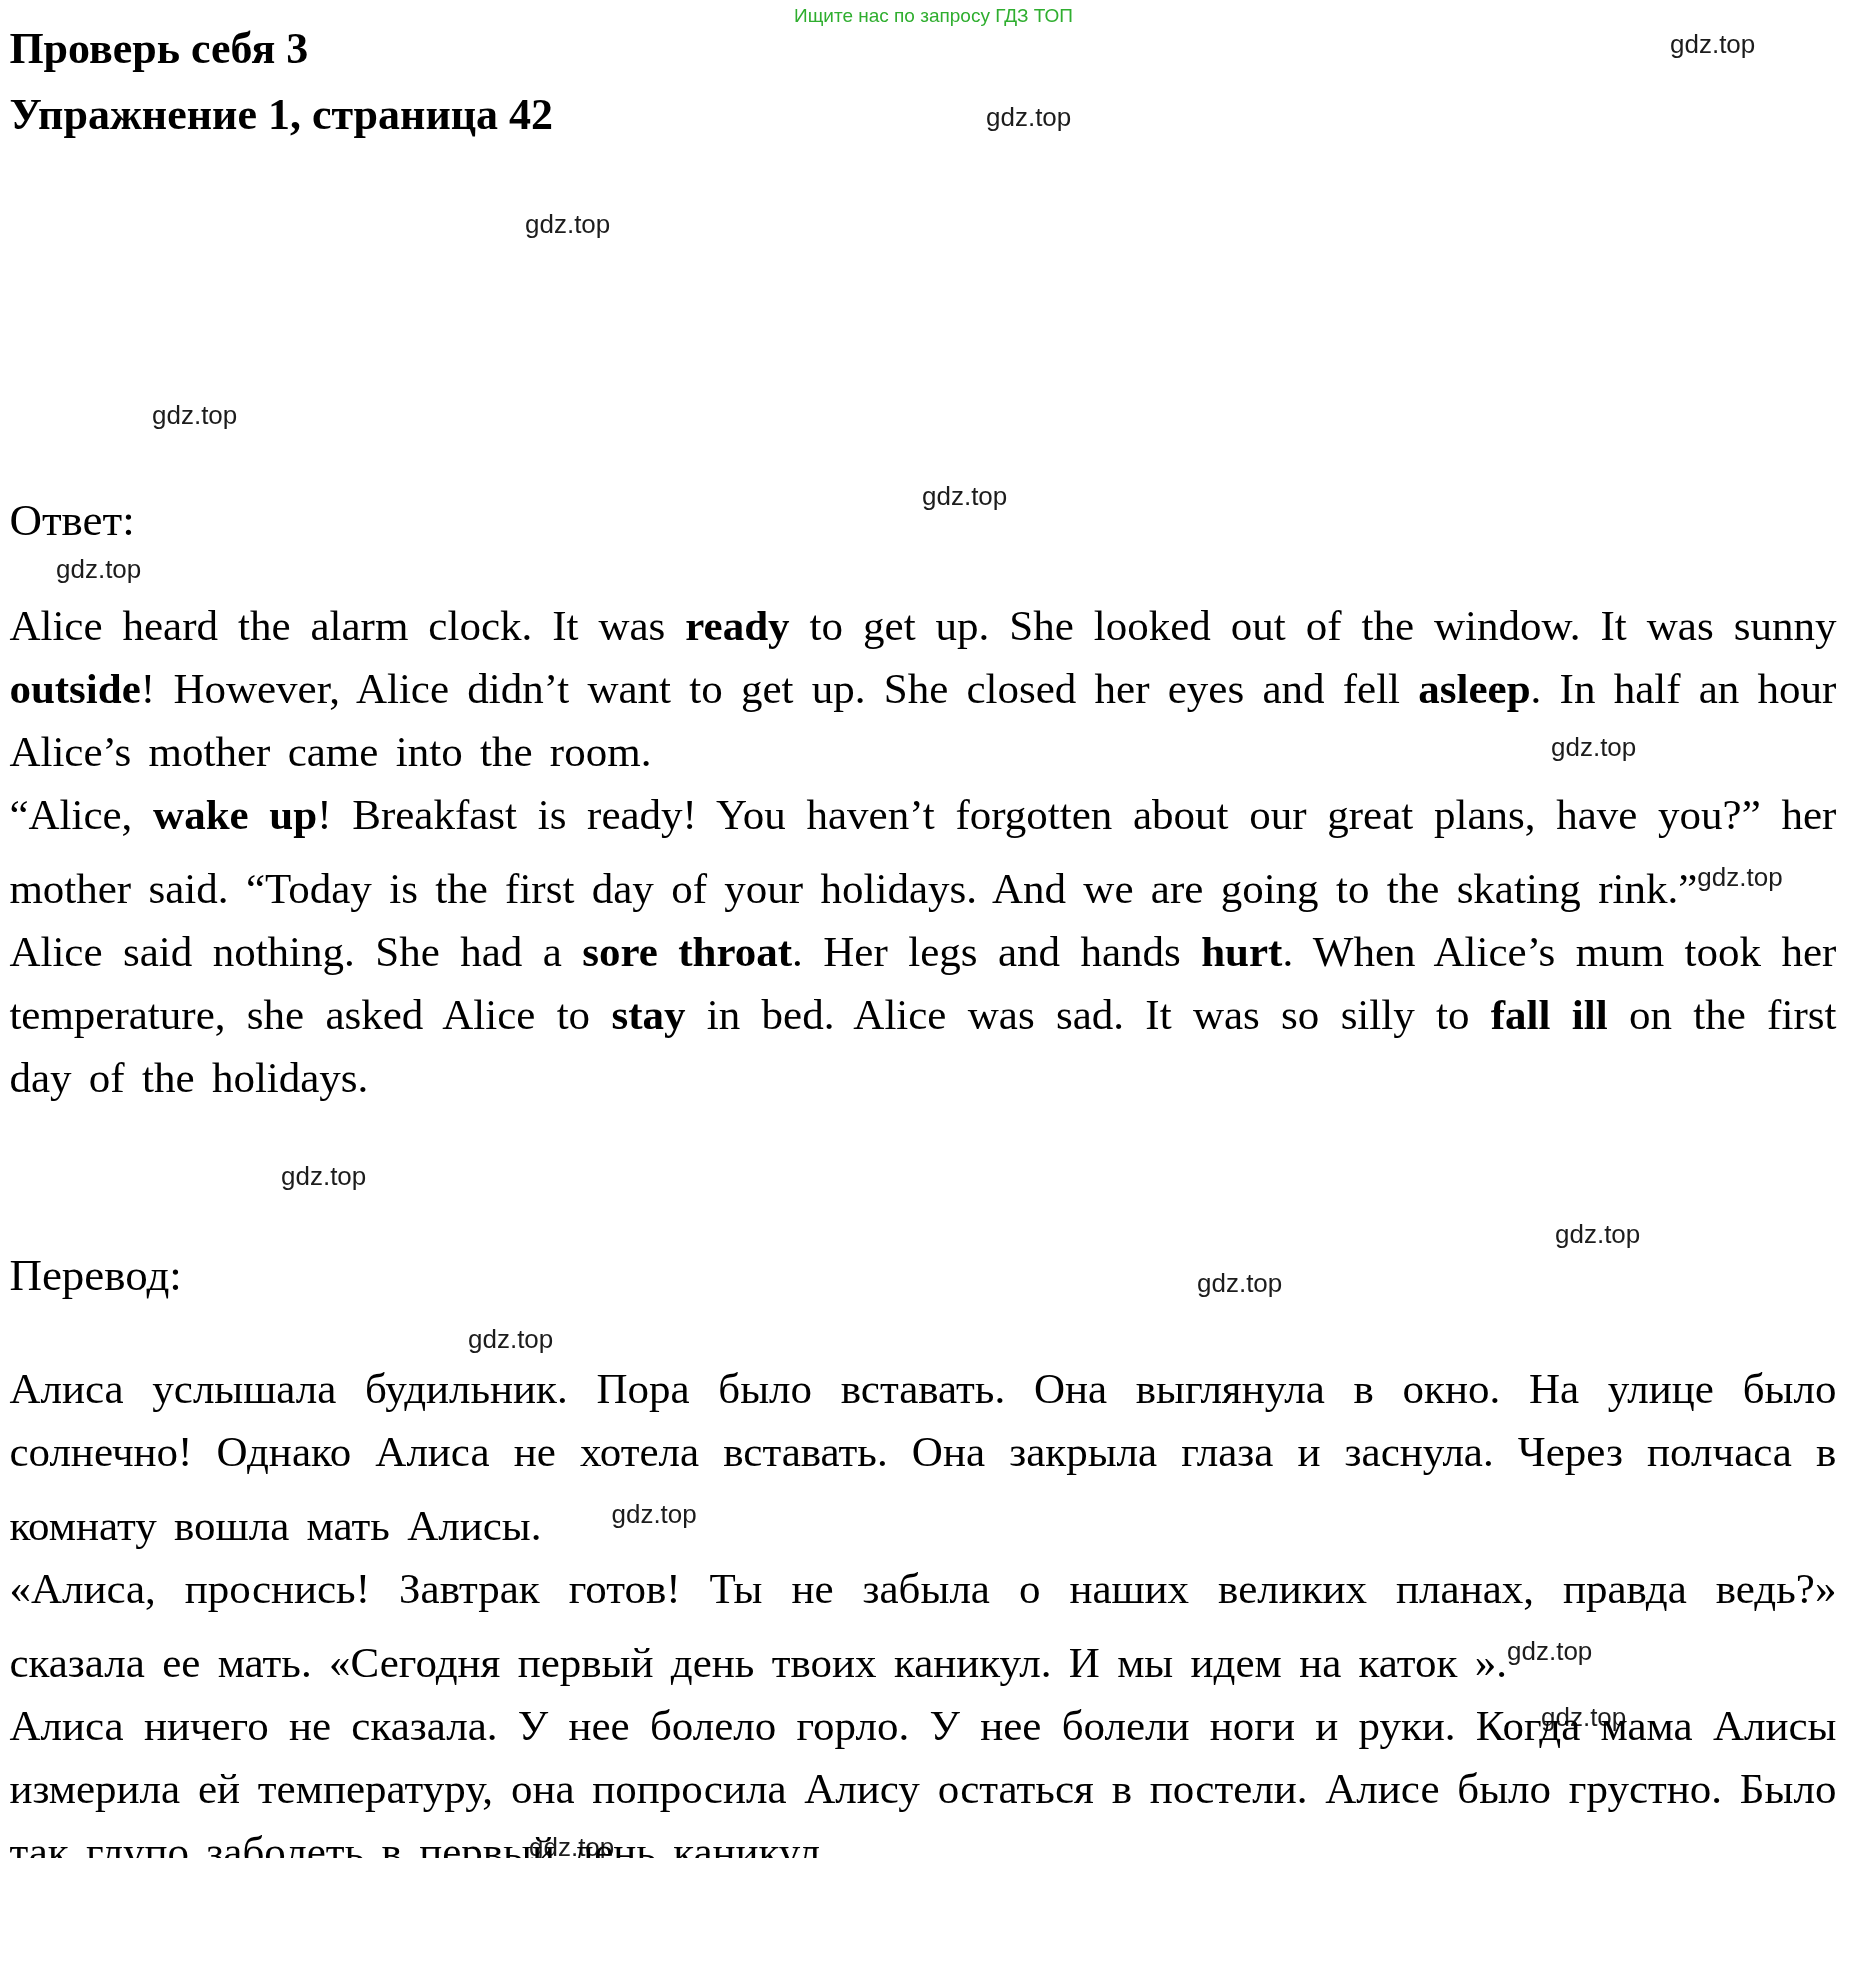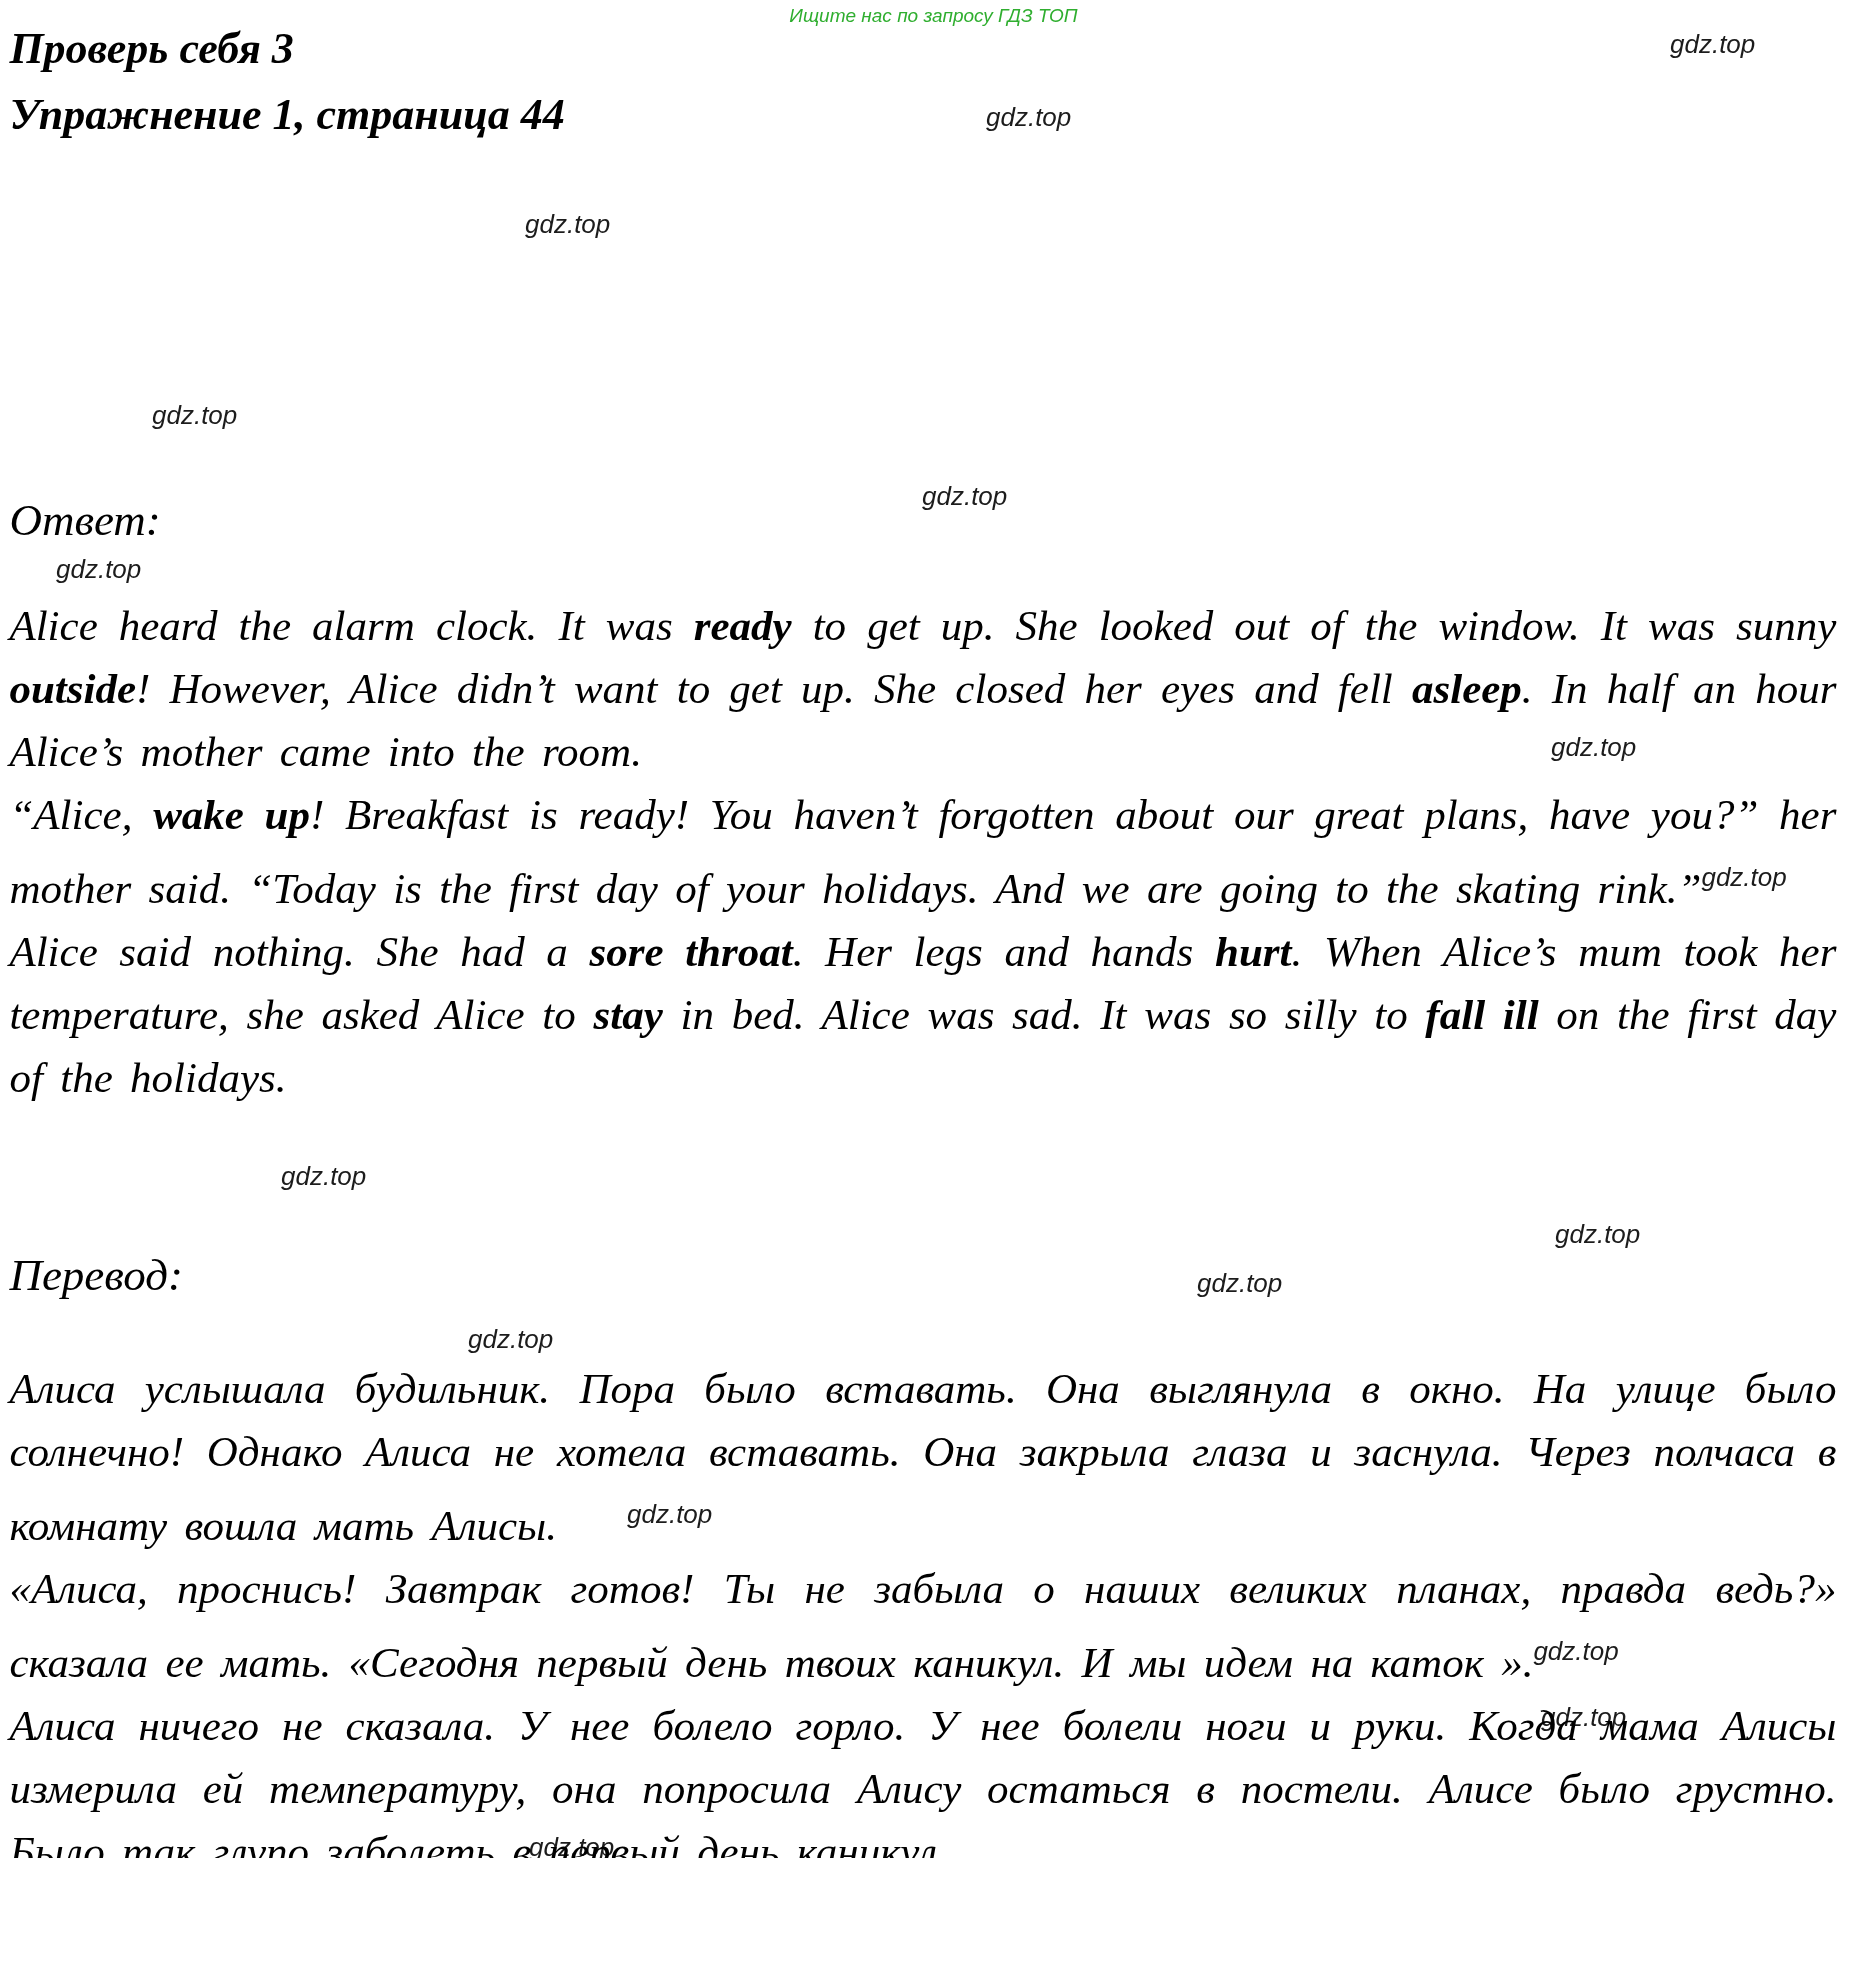--- a/index.html
+++ b/index.html
@@ -10,21 +10,20 @@
   }
   html,body{margin:0;padding:0;background:#ffffff;}
   .page{
     position:relative;
     width:1867px;height:1858px;
     background:#ffffff;
     color:var(--text-color);
     font-family:"Liberation Serif",serif;
     font-size:43px;line-height:63px;
     overflow:hidden;
-    font-style:italic;
   }
   
   .banner{
     position:absolute;top:5.6px;left:0;right:0;
     text-align:center;
     font-family:"Liberation Sans",sans-serif;
     font-size:19px;line-height:20.6px;
     color:var(--banner-green);
   }
   
@@ -93,21 +92,21 @@
   <span class="wm" style="left:56px;top:555px">gdz.top</span>
   <span class="wm" style="left:1551px;top:733px">gdz.top</span>
   <span class="wm" style="left:281px;top:1162px">gdz.top</span>
   <span class="wm" style="left:1555px;top:1220px">gdz.top</span>
   <span class="wm" style="left:1197px;top:1269px">gdz.top</span>
   <span class="wm" style="left:468px;top:1325px">gdz.top</span>
   <span class="wm" style="left:1541px;top:1703px">gdz.top</span>
   <span class="wm" style="left:529px;top:1833px">gdz.top</span>
 
   <div class="h h1">Проверь себя 3</div>
-  <div class="h h2">Упражнение 1, страница 44</div>
+  <div class="h h2">Упражнение 1, страница 42</div>
 
 
   <div class="label answer-label">Ответ:</div>
 
   <div class="textblock en">
     <p><span>Alice heard the alarm clock. It was </span><b>ready</b><span> to get up. She looked out of the window. It was sunny </span><b>outside</b><span>! However, Alice didn’t want to get up. She closed her eyes and fell </span><b>asleep</b><span>. In half an hour Alice’s mother came into the room.</span></p>
     <p><span>“Alice, </span><b>wake up</b><span>! Breakfast is ready! You haven’t forgotten about our great plans, have you?” her mother said. “Today is the first day of your holidays. And we are going to the skating rink.”</span><span class="wm-inline">gdz.top</span></p>
     <p><span>Alice said nothing. She had a </span><b>sore throat</b><span>. Her legs and hands </span><b>hurt</b><span>. When Alice’s mum took her temperature, she asked Alice to </span><b>stay</b><span> in bed. Alice was sad. It was so silly to </span><b>fall ill</b><span> on the first day of the holidays.</span></p>
   </div>
 

